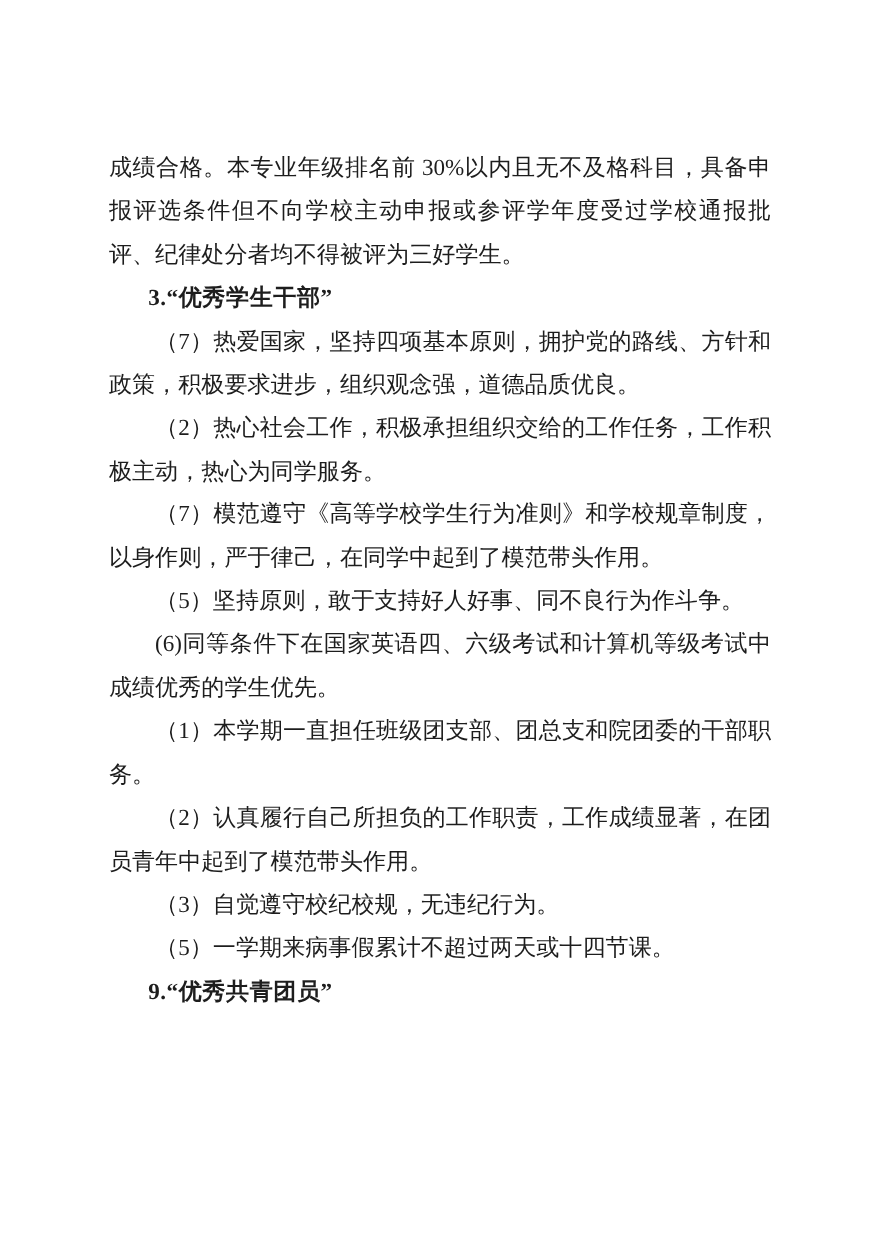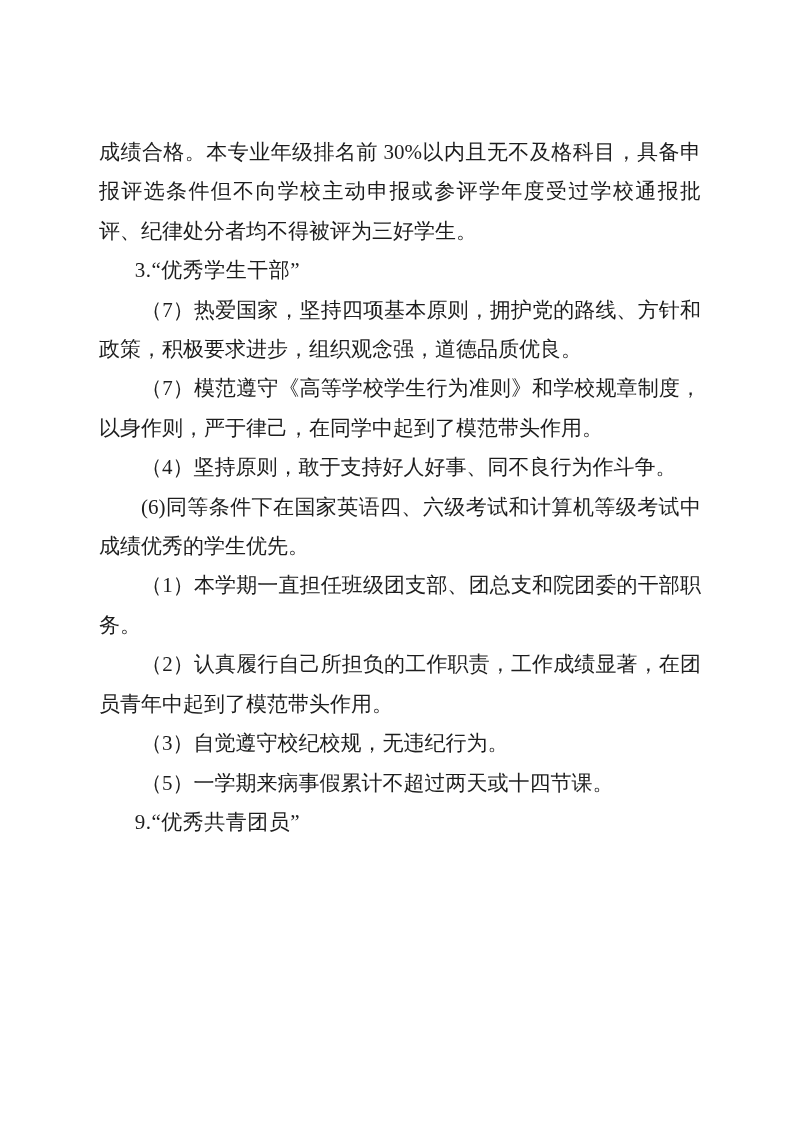--- a/index.html
+++ b/index.html
@@ -28,35 +28,36 @@
   }
   .para {
     margin: 0;
     text-indent: 2em;
   }
   .para.no-indent {
     text-indent: 0;
   }
   .heading {
     margin: 0;
-    font-weight: normal;
+    font-weight: bold;
     text-indent: 1.7em;
     letter-spacing: 0.5px;
   }
 </style>
 </head>
 <body>
 
 <div class="page">
   <div class="content">
     <p class="para no-indent">成绩合格。本专业年级排名前 30%以内且无不及格科目，具备申报评选条件但不向学校主动申报或参评学年度受过学校通报批评、纪律处分者均不得被评为三好学生。</p>
     <p class="heading">3.“优秀学生干部”</p>
     <p class="para">（7）热爱国家，坚持四项基本原则，拥护党的路线、方针和政策，积极要求进步，组织观念强，道德品质优良。</p>
+    <p class="para">（2）热心社会工作，积极承担组织交给的工作任务，工作积极主动，热心为同学服务。</p>
     <p class="para">（7）模范遵守《高等学校学生行为准则》和学校规章制度，以身作则，严于律己，在同学中起到了模范带头作用。</p>
-    <p class="para">（4）坚持原则，敢于支持好人好事、同不良行为作斗争。</p>
+    <p class="para">（5）坚持原则，敢于支持好人好事、同不良行为作斗争。</p>
     <p class="para">(6)同等条件下在国家英语四、六级考试和计算机等级考试中成绩优秀的学生优先。</p>
     <p class="para">（1）本学期一直担任班级团支部、团总支和院团委的干部职务。</p>
     <p class="para">（2）认真履行自己所担负的工作职责，工作成绩显著，在团员青年中起到了模范带头作用。</p>
     <p class="para">（3）自觉遵守校纪校规，无违纪行为。</p>
     <p class="para">（5）一学期来病事假累计不超过两天或十四节课。</p>
     <p class="heading">9.“优秀共青团员”</p>
   </div>
 </div>
 
 </body></html>

